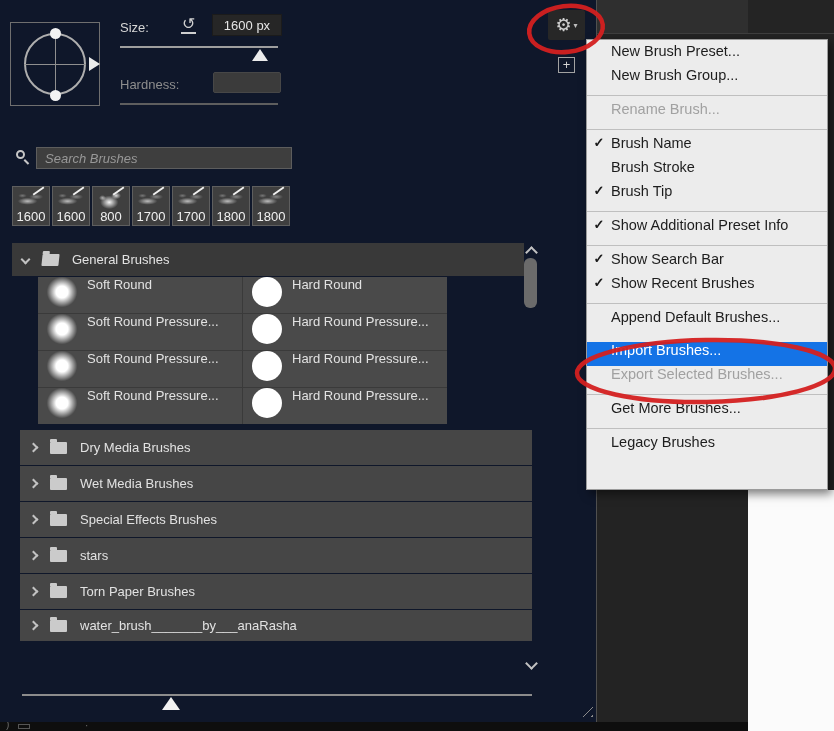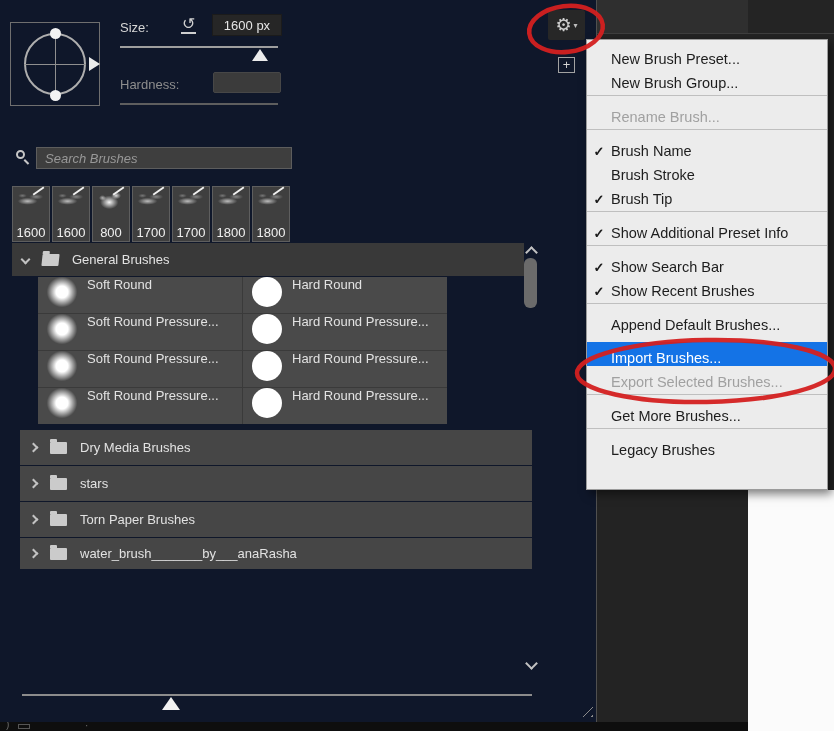--- a/index.html
+++ b/index.html
@@ -38,21 +38,21 @@
   .tri-up{position:absolute;width:0;height:0;border-left:8px solid transparent;border-right:8px solid transparent;border-bottom:12px solid #ececec;}
   .hardness-box{position:absolute;left:213px;top:72px;width:68px;height:21px;background:#3b3b3b;border:1px solid #474747;border-radius:2px;}
 
   .search-icon{position:absolute;left:16px;top:150px;width:14px;height:14px;}
   .search-icon .lens{position:absolute;left:0;top:0;width:9px;height:9px;border:2px solid #c6c6c6;border-radius:50%;}
   .search-icon .handle{position:absolute;left:9px;top:9px;width:6px;height:2px;background:#c6c6c6;transform:rotate(45deg);transform-origin:0 0;}
   .search-input{position:absolute;left:36px;top:147px;width:256px;height:22px;background:#3e3e3e;border:1px solid #5d5d5d;color:#e0e0e0;font-size:13px;font-style:italic;padding:0 8px;}
   .search-input::placeholder{color:#989898;font-style:italic;}
 
   .tiles{position:absolute;left:12px;top:186px;display:flex;}
-  .tile{width:38px;height:56px;background:#3f3f3f;border:1px solid #5e5e5e;margin-right:2px;position:relative;cursor:pointer;}
+  .tile{width:38px;height:40px;background:#3f3f3f;border:1px solid #5e5e5e;margin-right:2px;position:relative;cursor:pointer;}
   .tile-art{position:absolute;left:1px;top:1px;width:34px;height:22px;
     background:
       radial-gradient(ellipse 14px 5px at 40% 60%,rgba(230,230,230,.75),rgba(230,230,230,0) 70%),
       radial-gradient(ellipse 10px 4px at 65% 40%,rgba(200,200,200,.5),rgba(200,200,200,0) 70%),
       radial-gradient(ellipse 6px 3px at 25% 35%,rgba(190,190,190,.45),rgba(190,190,190,0) 70%);}
   .tile.bright .tile-art{background:
       radial-gradient(ellipse 12px 9px at 45% 65%,rgba(255,255,255,.95),rgba(255,255,255,0) 75%),
       radial-gradient(ellipse 7px 5px at 65% 35%,rgba(255,255,255,.8),rgba(255,255,255,0) 70%),
       radial-gradient(ellipse 5px 4px at 25% 45%,rgba(255,255,255,.6),rgba(255,255,255,0) 70%);}
   .tile-art:after{content:"";position:absolute;right:3px;top:2px;width:13px;height:2px;background:#f0f0f0;transform:rotate(-35deg);}
@@ -87,21 +87,21 @@
   .grip{position:absolute;left:576px;top:702px;width:17px;height:15px;background:repeating-linear-gradient(135deg,transparent 0 3px,#8a8a8a 3px 4px,transparent 4px 6px);clip-path:polygon(100% 0,100% 100%,0 100%);}
 
   
   .gear-btn{position:absolute;left:548px;top:10px;width:37px;height:30px;background:#272727;border-radius:2px;display:flex;align-items:center;justify-content:center;cursor:pointer;}
   .gear-glyph{color:#d0d0d0;font-size:18px;line-height:18px;}
   .gear-caret{color:#bdbdbd;font-size:8px;margin-left:2px;}
   .plus-btn{position:absolute;left:558px;top:57px;width:17px;height:16px;border:1px solid #a2a2a2;color:#d6d6d6;font-size:13px;line-height:13px;text-align:center;cursor:pointer;background:transparent;}
 
   
   .menu{position:absolute;left:586px;top:39px;width:242px;height:451px;background:#ececec;border:1px solid #9b9b9b;box-shadow:4px 4px 9px rgba(0,0,0,.5);padding-top:3px;overflow:hidden;}
-  .menu-item{height:24px;display:flex;align-items:flex-end;font-size:14.5px;color:#1d1d1d;cursor:pointer;}
+  .menu-item{height:24px;display:flex;align-items:flex-start;font-size:14.5px;color:#1d1d1d;cursor:pointer;}
   .menu-item .chk{width:24px;text-align:center;font-size:13px;font-weight:bold;color:#1a1a1a;flex:0 0 auto;}
   .menu-item.disabled{color:#a1a1a1;}
   .menu-item.hl{background:#1473e6;color:#ffffff;margin-top:9px;}
   .menu-sep{height:1px;background:#bfbfbf;margin:4px 0 5px 0;}
 
   
   .annot{position:absolute;left:0;top:0;width:834px;height:731px;pointer-events:none;}
 </style>
 </head>
 <body>
@@ -221,20 +221,30 @@
 
     <div class="folder-list" id="folder-list">
         <div class="folder-row">
           <span class="chev right gh-chev"></span>
           <span class="folder gh-folder"></span>
           <span class="row-label">Dry Media Brushes</span>
         </div>
         <div class="folder-row">
           <span class="chev right gh-chev"></span>
           <span class="folder gh-folder"></span>
+          <span class="row-label">Wet Media Brushes</span>
+        </div>
+        <div class="folder-row">
+          <span class="chev right gh-chev"></span>
+          <span class="folder gh-folder"></span>
+          <span class="row-label">Special Effects Brushes</span>
+        </div>
+        <div class="folder-row">
+          <span class="chev right gh-chev"></span>
+          <span class="folder gh-folder"></span>
           <span class="row-label">stars</span>
         </div>
         <div class="folder-row">
           <span class="chev right gh-chev"></span>
           <span class="folder gh-folder"></span>
           <span class="row-label">Torn Paper Brushes</span>
         </div>
         <div class="folder-row">
           <span class="chev right gh-chev"></span>
           <span class="folder gh-folder"></span>

